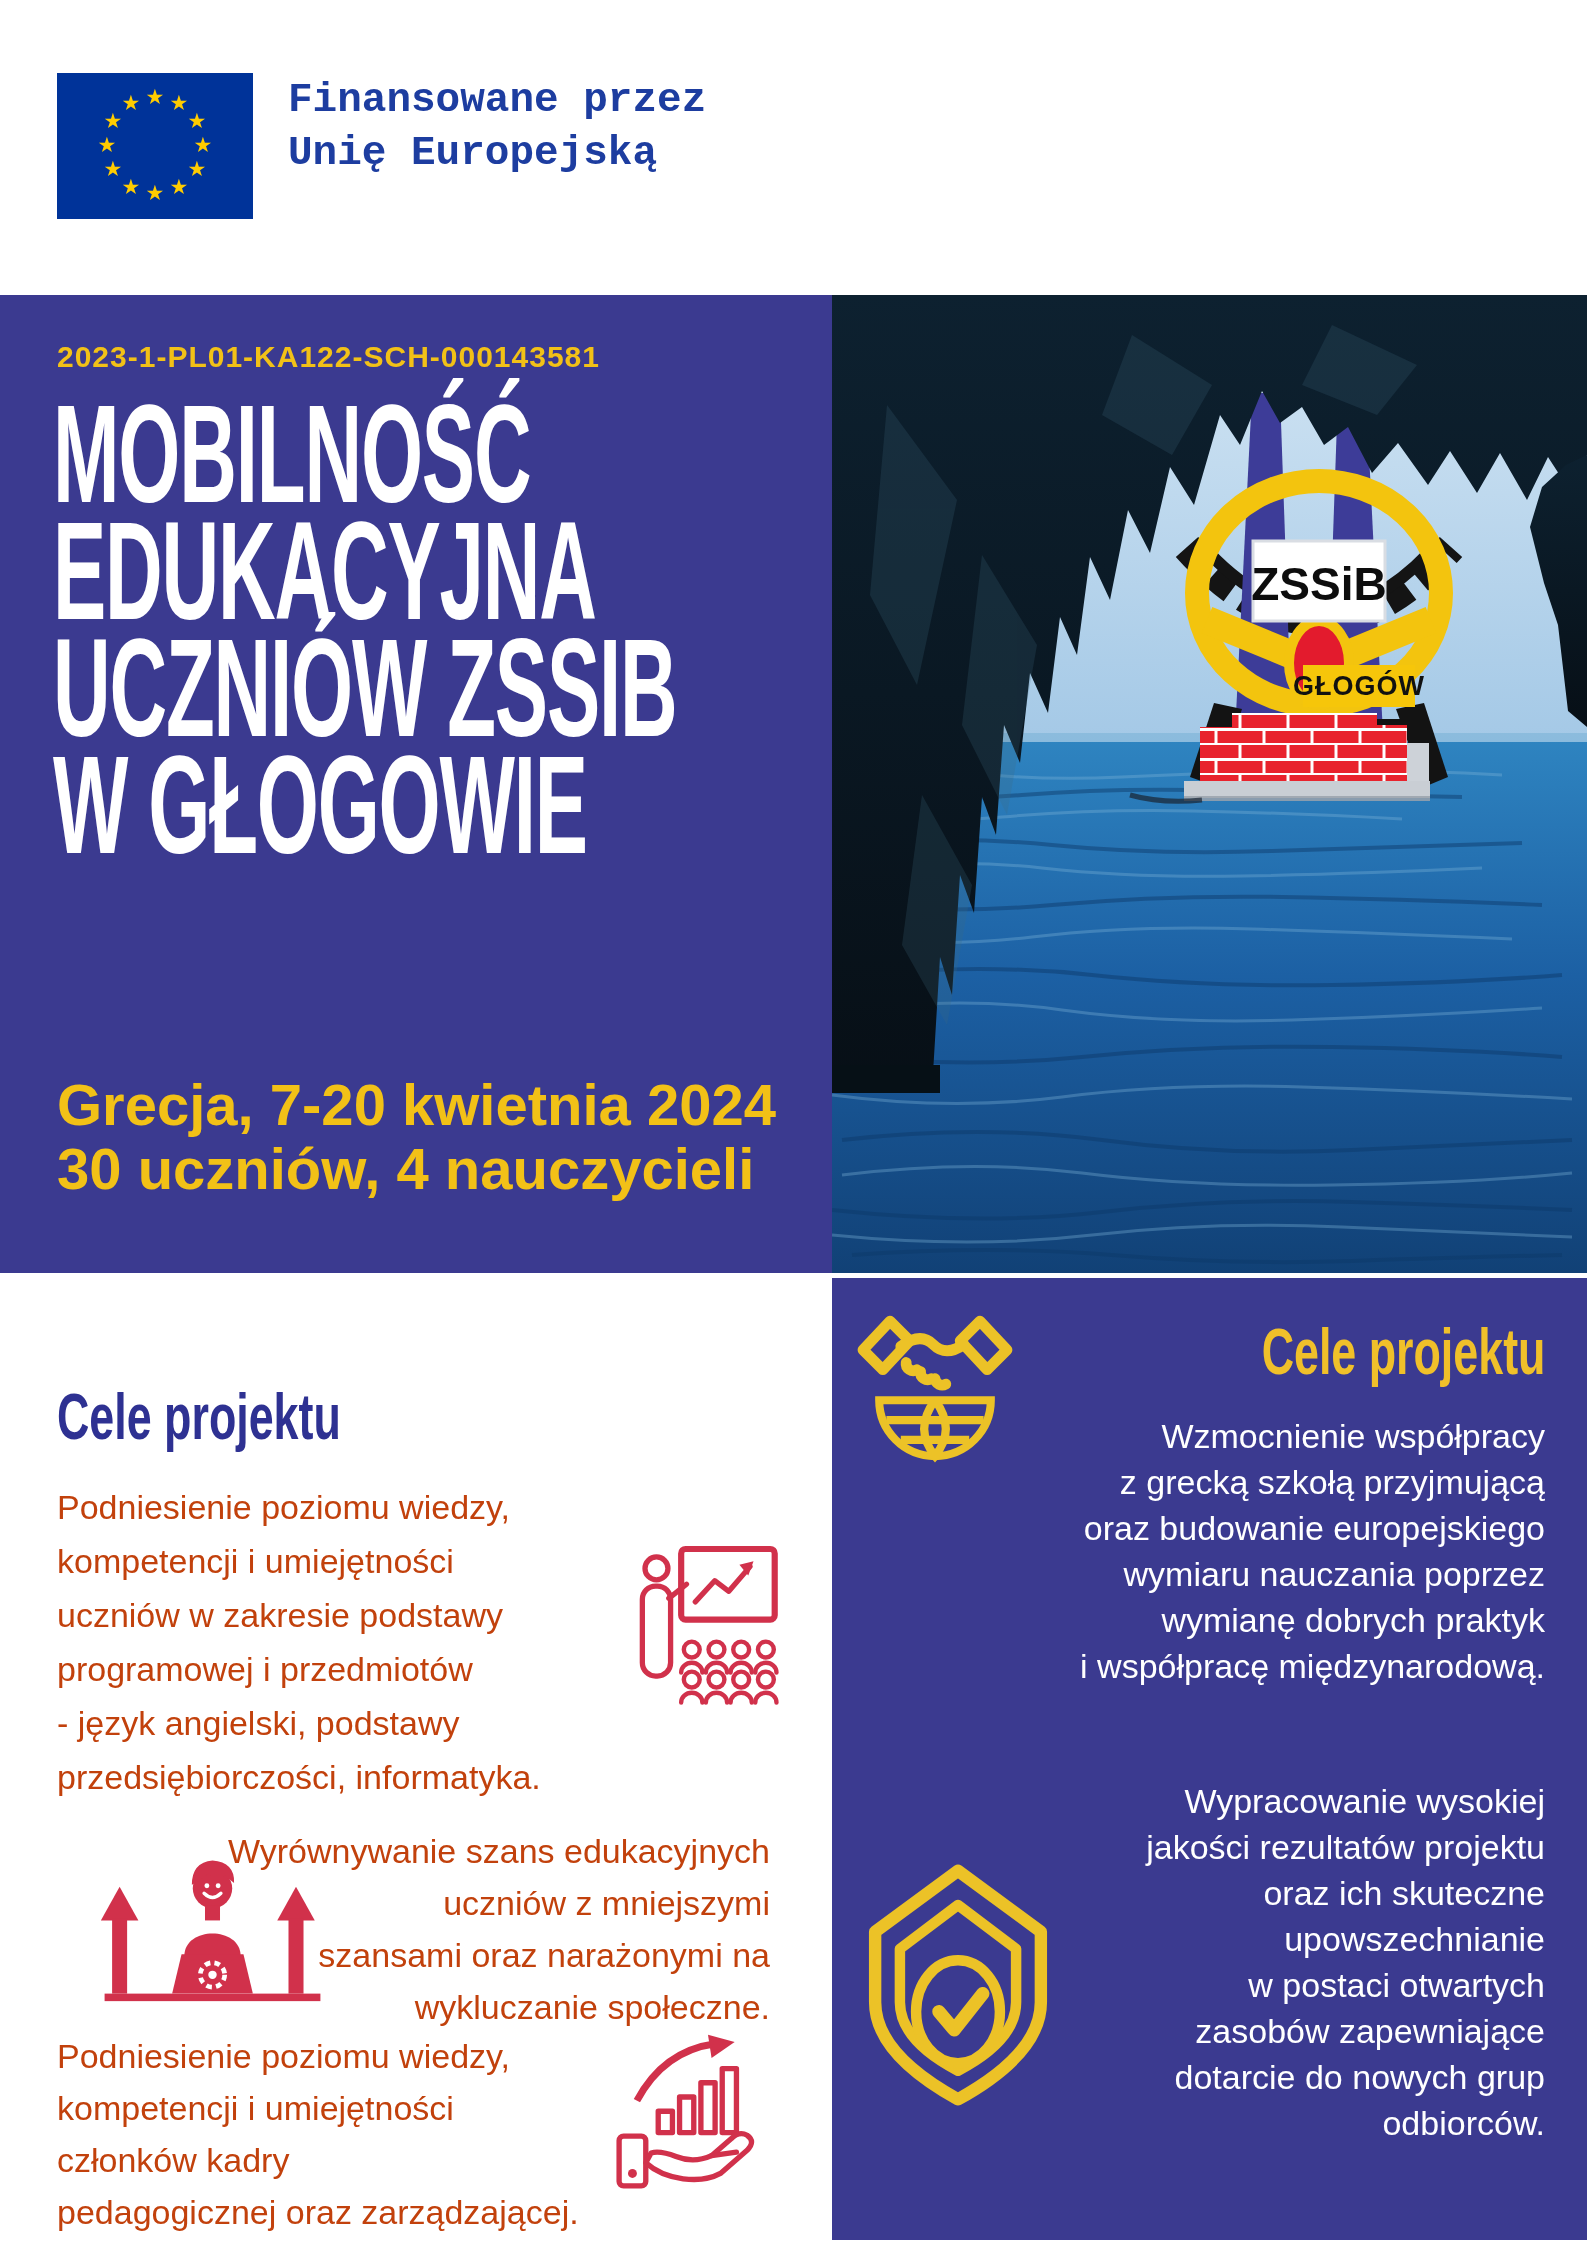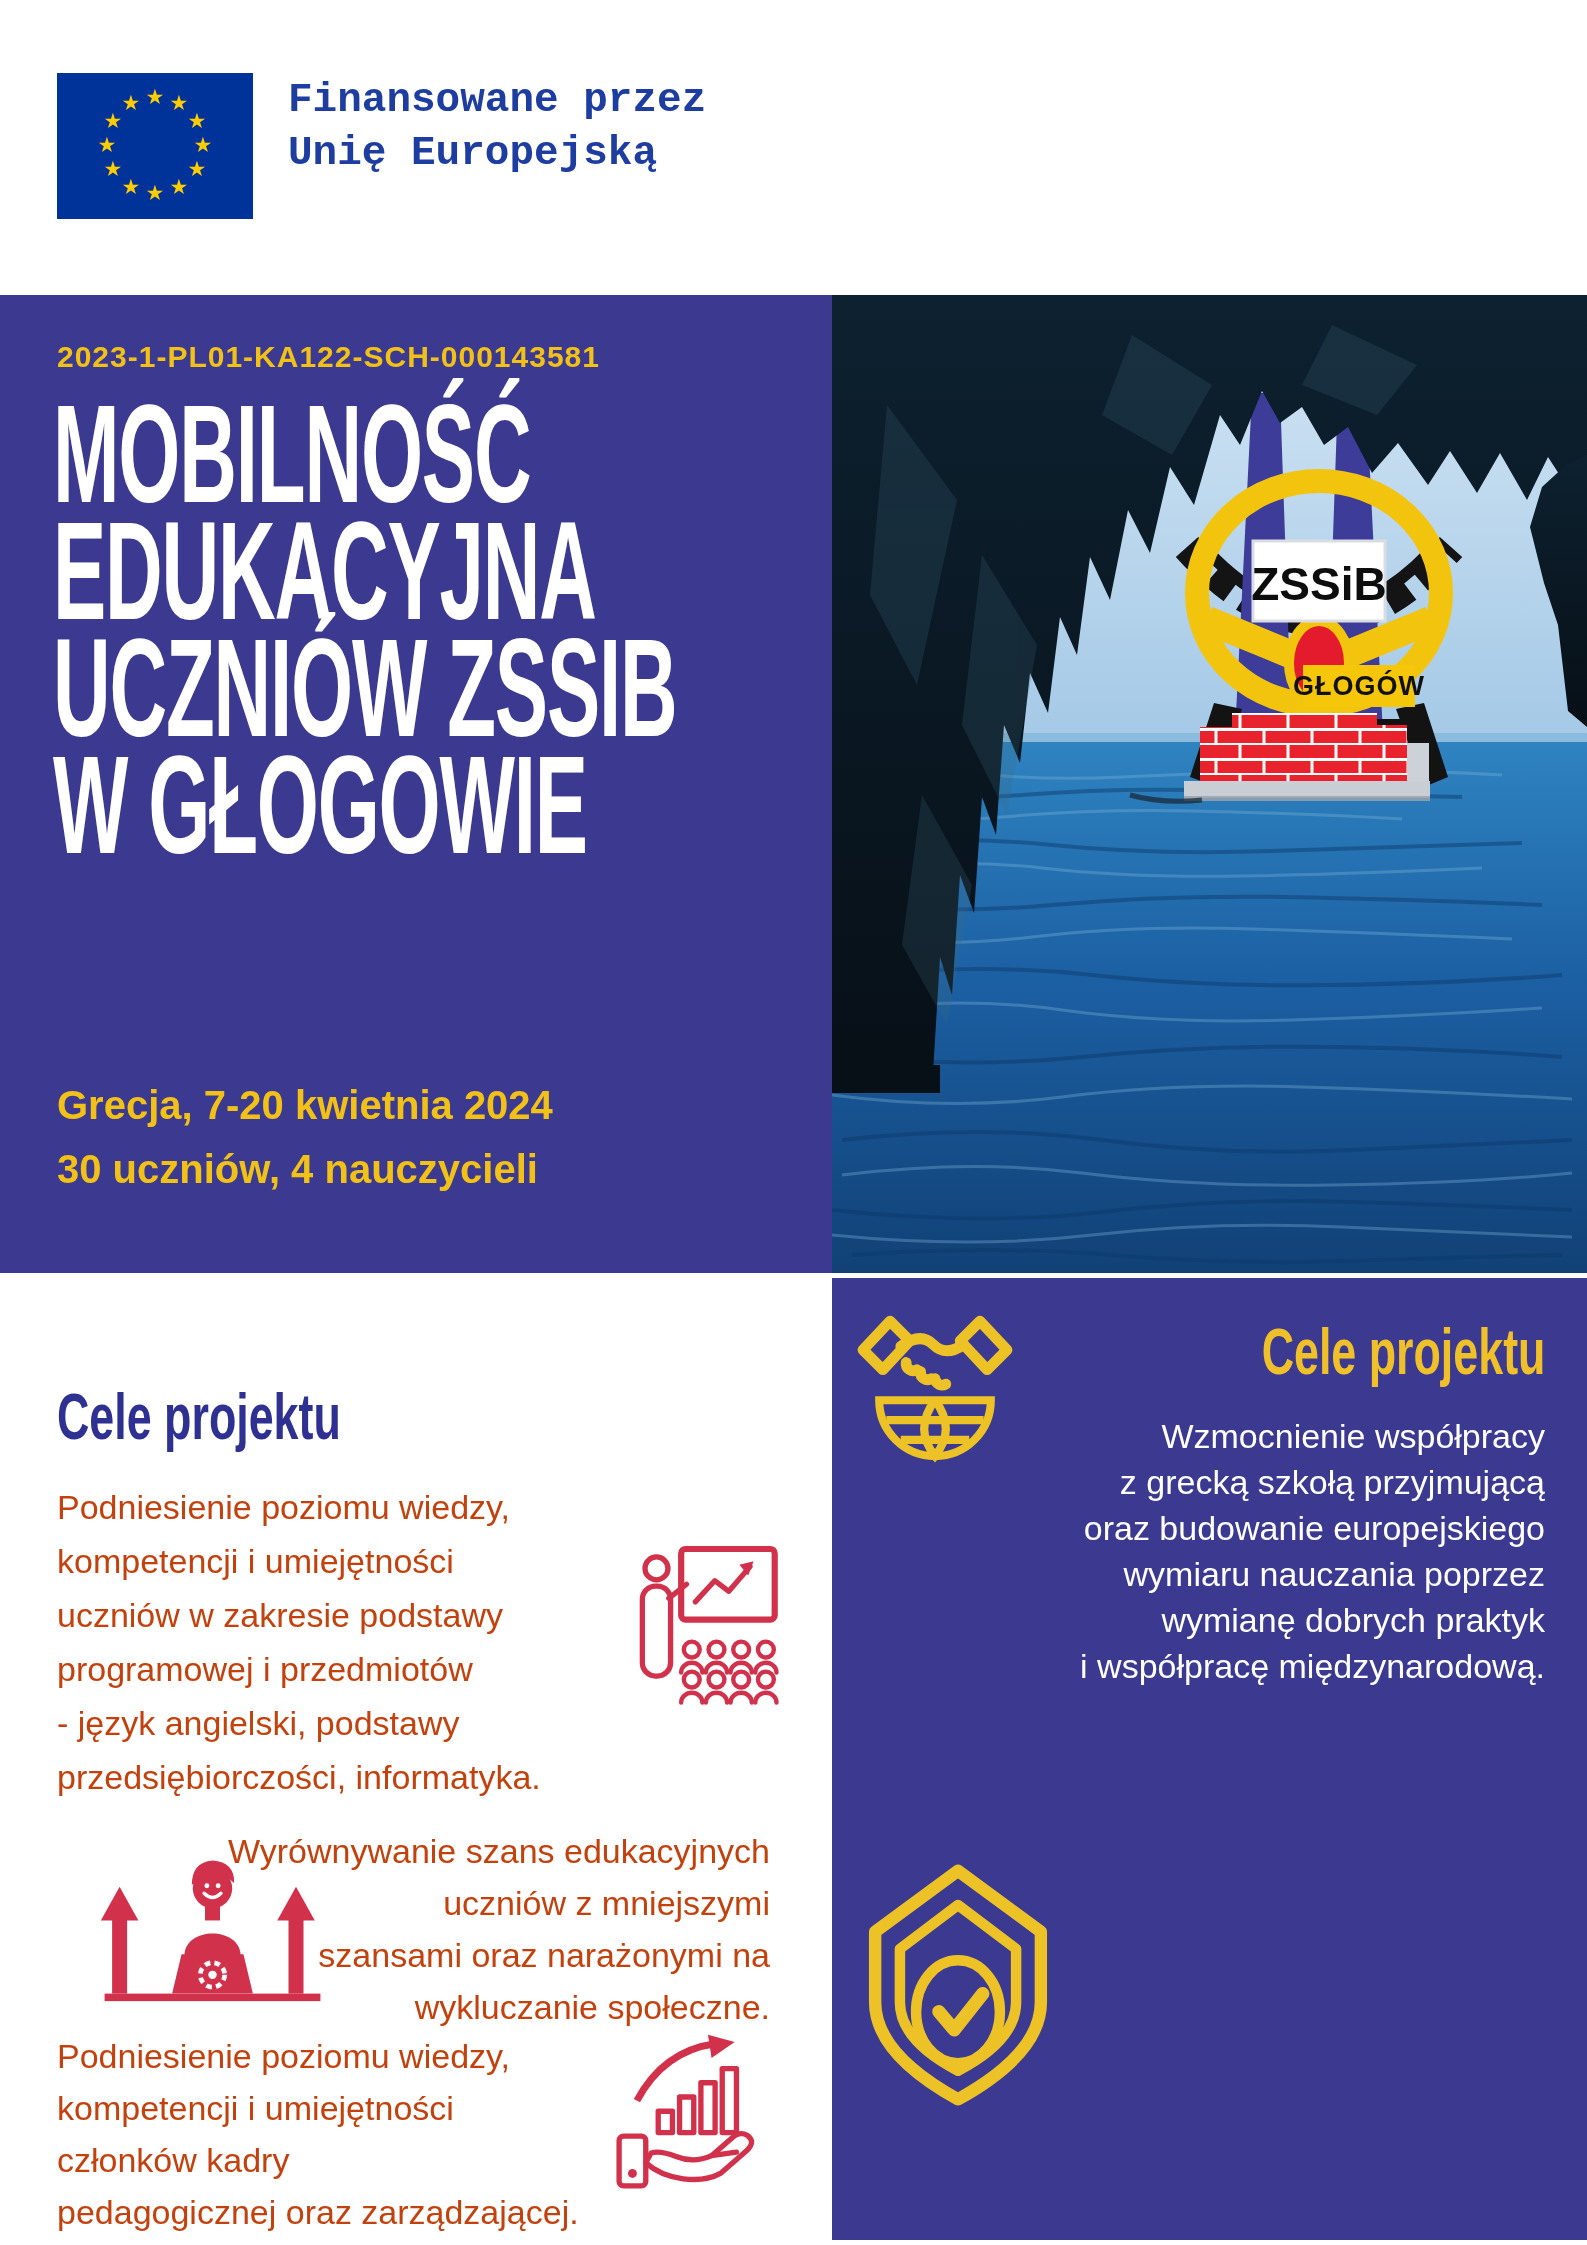--- a/index.html
+++ b/index.html
@@ -21,21 +21,21 @@
     position:absolute;left:57px;top:45px;color:#f2c117;font-weight:bold;
     font-size:30px;letter-spacing:1px;white-space:nowrap;
   }
   .hero-title{position:absolute;left:53px;top:100px;}
   .title-line{
     color:#ffffff;font-weight:bold;font-size:140px;line-height:117px;height:117px;
     white-space:nowrap;transform:scaleX(0.57);transform-origin:0 50%;letter-spacing:-2px;
   }
   .hero-details{
     position:absolute;left:57px;top:778px;color:#f2c117;font-weight:bold;
-    font-size:40px;line-height:64px;white-space:pre-line;
+    font-size:58px;line-height:64px;white-space:pre-line;
   }
   
   .photo{position:absolute;left:832px;top:295px;width:878px;height:978px;}
   
   .goals-left{position:absolute;left:0;top:1273px;width:827px;height:972px;background:#ffffff;}
   .goals-heading-left{
     position:absolute;left:57px;top:112px;color:#2e3192;font-weight:bold;font-size:64px;
     white-space:nowrap;transform:scaleX(0.70);transform-origin:0 50%;line-height:64px;
   }
   .para{font-size:34px;line-height:54px;color:#c2410c;white-space:pre-line;}
@@ -294,20 +294,28 @@
   </div>
 
   <div class="goals-heading-right">Cele projektu</div>
 
   <div class="para-w p-right1">Wzmocnienie współpracy
 z grecką szkołą przyjmującą
 oraz budowanie europejskiego
 wymiaru nauczania poprzez
 wymianę dobrych praktyk
 i współpracę międzynarodową.</div>
+  <div class="para-w p-right2">Wypracowanie wysokiej
+jakości rezultatów projektu
+oraz ich skuteczne
+upowszechnianie
+w postaci otwartych
+zasobów zapewniające
+dotarcie do nowych grup
+odbiorców.</div>
 
   <div class="icon-abs" style="left:26px;top:582px">
     <svg width="200" height="252" viewBox="0 0 210 262">
       <g stroke="#ecc227" fill="none" stroke-linejoin="round" stroke-linecap="round">
         <path d="M105,10 L192,74 L192,148 Q192,202 105,250 Q18,202 18,148 L18,74 Z" stroke-width="13"></path>
         <path d="M105,46 L166,92 L166,148 Q166,188 105,220 Q44,188 44,148 L44,92 Z" stroke-width="11"></path>
         <ellipse cx="105" cy="158" rx="44" ry="54" stroke-width="11"></ellipse>
         <path d="M85,158 l16,19 l30,-38" stroke-width="14"></path>
       </g>
     </svg>

